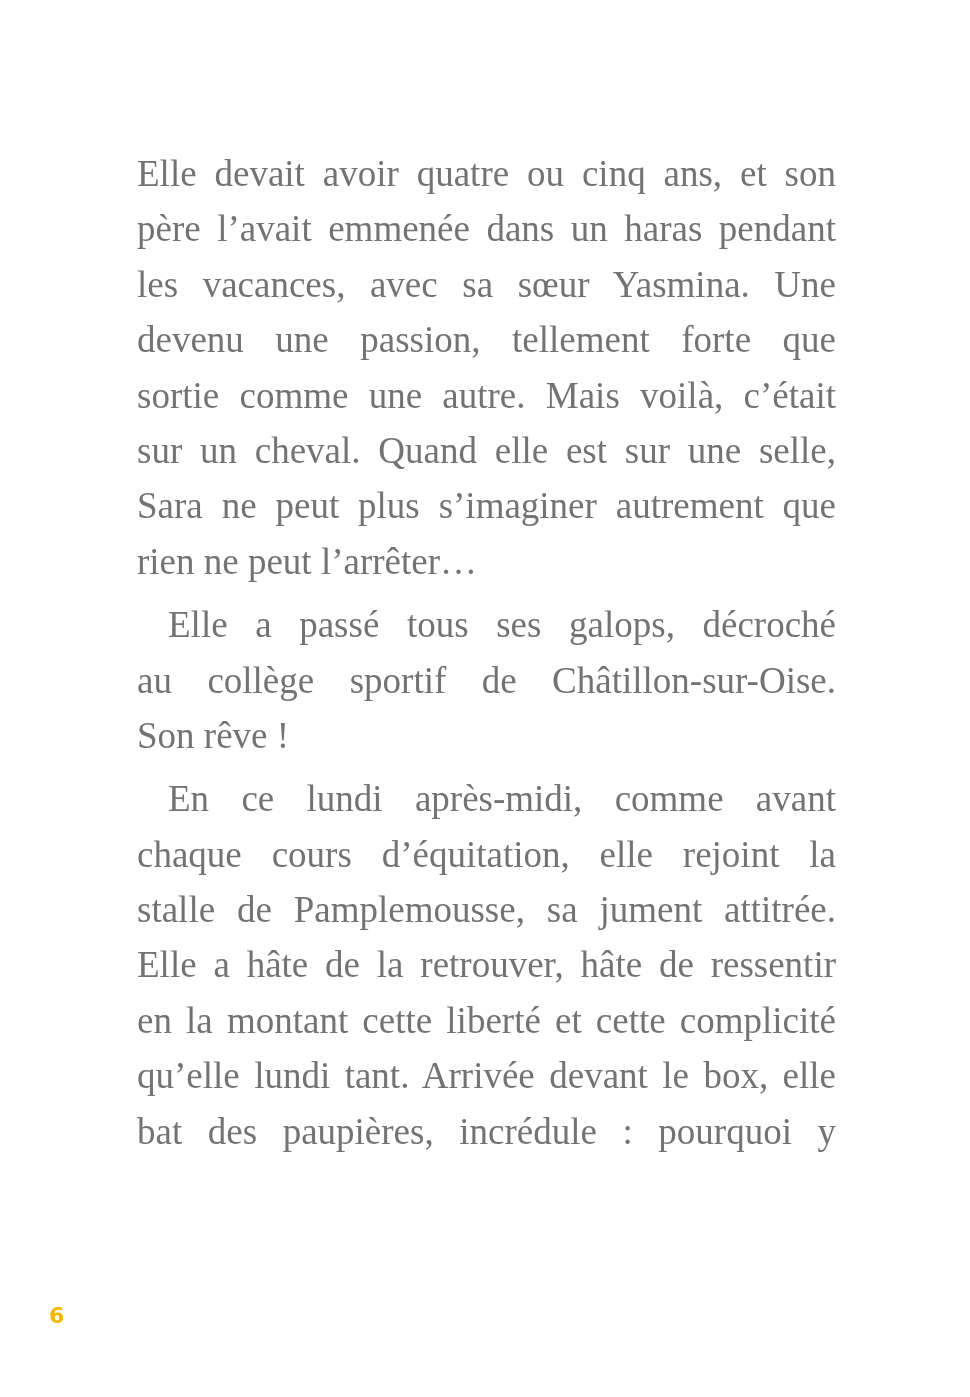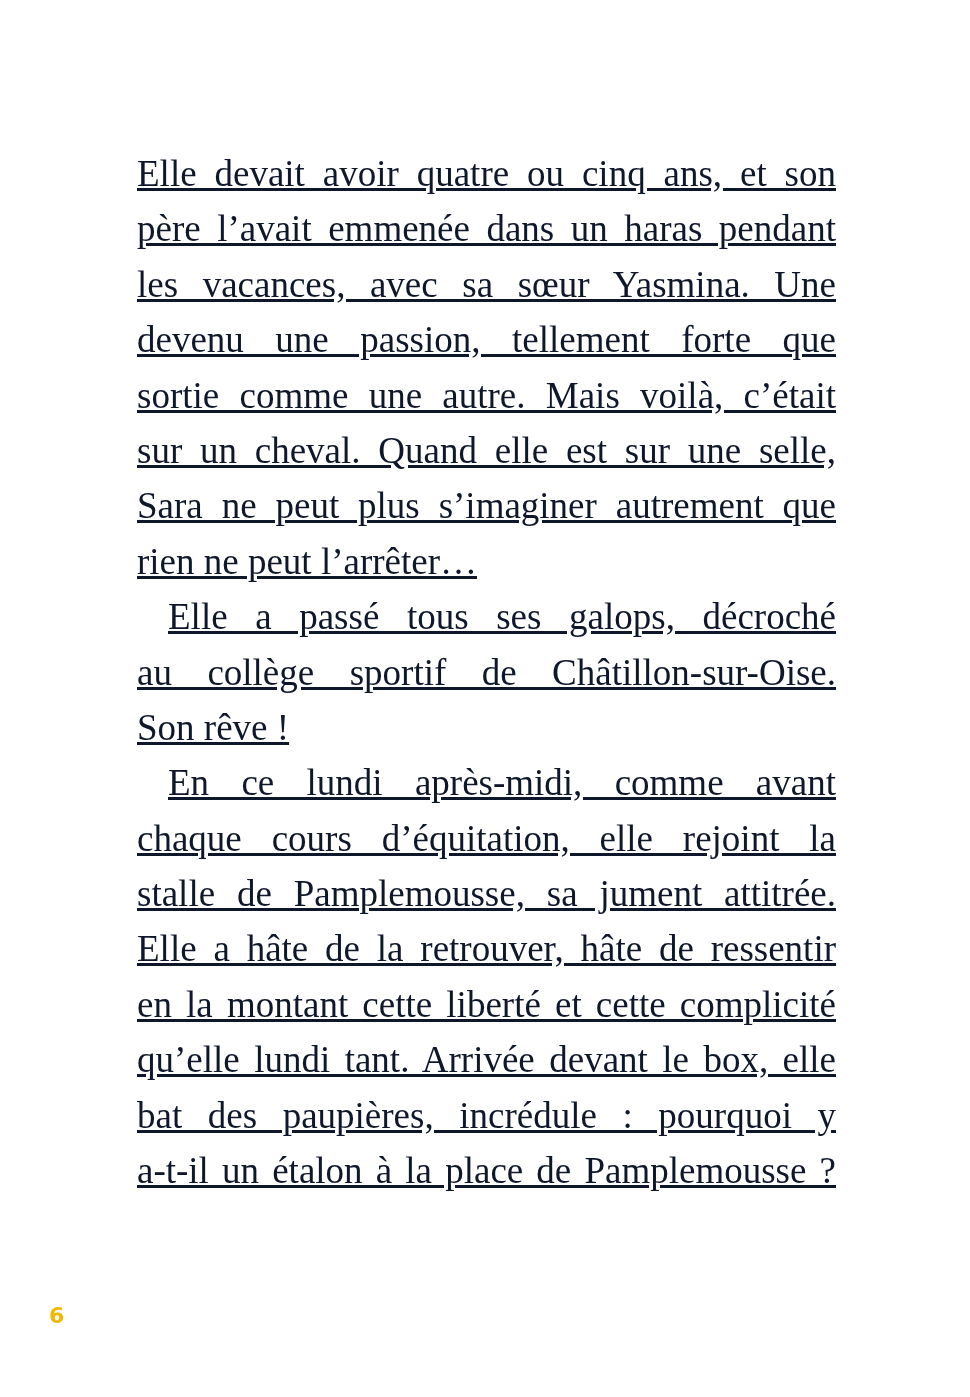--- a/index.html
+++ b/index.html
@@ -14,37 +14,37 @@
       overflow: hidden;
     }
     .text-block {
       position: absolute;
       left: 137px;
       top: 146px;
       width: 699px;
       font-family: "Liberation Serif", "DejaVu Serif", serif;
       font-size: 37px;
       line-height: 55.4px;
-      color: #0f172a;
+      color: #737373;
       text-align: justify;
-      text-decoration: underline;
     }
     .line {
       display: block;
       white-space: nowrap;
       text-align-last: justify;
       text-align: justify;
       height: 55.4px;
       overflow: visible;
     }
     .line.last {
       text-align-last: left;
     }
     .line.indent {
       padding-left: 31px;
+      margin-top: 8px;
     }
     .page-number {
       position: absolute;
       left: 49px;
       top: 1303px;
       font-family: "DejaVu Sans", "Liberation Sans", sans-serif;
       font-size: 22px;
       font-weight: bold;
       color: #f2b800;
     }
@@ -69,17 +69,16 @@
     <span class="line last">Son rêve !</span>
   </div>
   <div class="paragraph">
     <span class="line indent">En ce lundi après-midi, comme avant</span>
     <span class="line">chaque cours d’équitation, elle rejoint la</span>
     <span class="line">stalle de Pamplemousse, sa jument attitrée.</span>
     <span class="line">Elle a hâte de la retrouver, hâte de ressentir</span>
     <span class="line">en la montant cette liberté et cette complicité</span>
     <span class="line">qu’elle lundi tant. Arrivée devant le box, elle</span>
     <span class="line">bat des paupières, incrédule : pourquoi y</span>
-    <span class="line">a-t-il un étalon à la place de Pamplemousse ?</span>
   </div>
 </div>
 
 <div class="page-number">6</div>
 
 </body></html>

